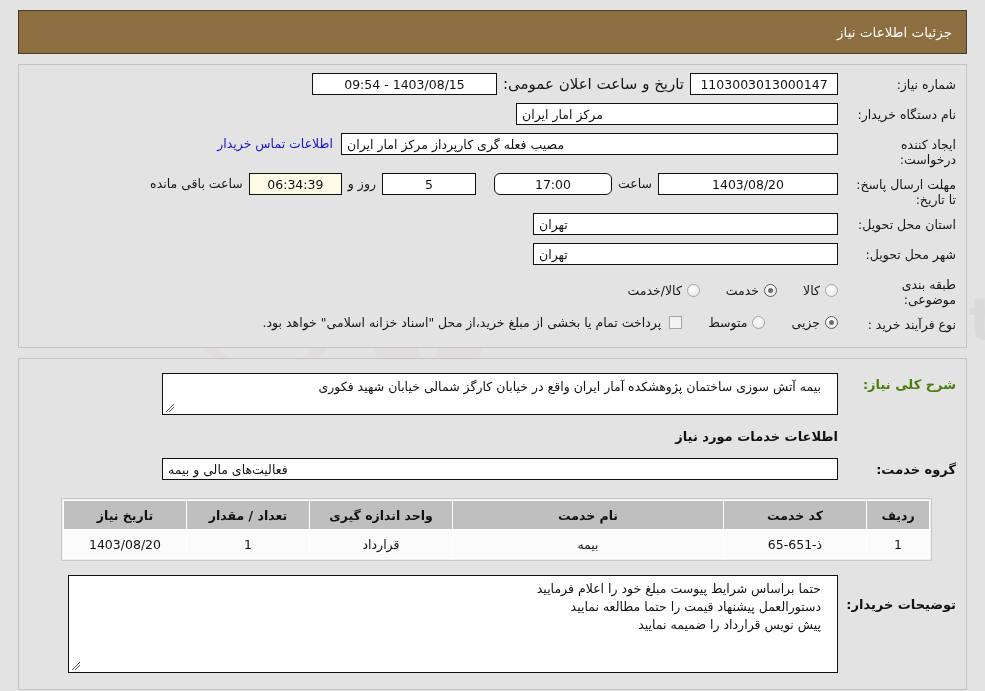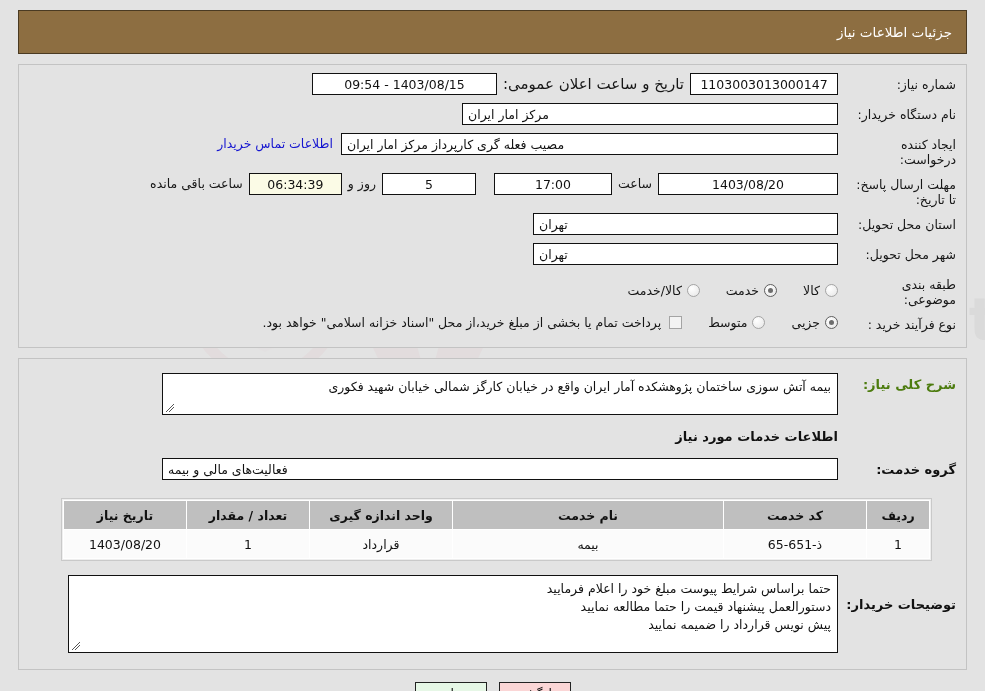--- a/index.html
+++ b/index.html
@@ -85,21 +85,21 @@
     align-items: center;
     padding: 0 5px;
     font-size: 12.5px;
     color: #111;
     overflow: hidden;
     white-space: nowrap;
   }
   .fld.right  { justify-content: flex-end; }
 
   .w-need    { width: 148px; justify-content: center; }
-  .w-buyer   { width: 376px; }
+  .w-buyer   { width: 322px; }
   .w-creator { width: 497px; }
   .w-date    { width: 180px; justify-content: center; }
   .w-prov    { width: 305px; }
   .w-city    { width: 305px; }
 
   .inline-lbl {
     font-size: 12.5px;
     padding: 0 6px;
     white-space: nowrap;
     line-height: 22px;
@@ -116,21 +116,21 @@
 
   .link {
     color: #1515d0;
     font-size: 12.5px;
     line-height: 22px;
     white-space: nowrap;
     padding: 0 8px;
     cursor: pointer;
   }
 
-  .w-hour { width: 118px; justify-content: center; }
+  .w-hour { width: 118px; justify-content: center; border-radius: 6px; }
   .w-days { width: 94px;  justify-content: center; }
   .w-cnt  {
     width: 93px;
     justify-content: center;
     background: #fbfbe6;
     font-size: 12.5px;
   }
 
   
   .radio-row { display: flex; align-items: center; min-height: 26px; margin-bottom: 2px; }
@@ -179,21 +179,21 @@
     box-sizing: border-box;
     color: #4d7c0f;
   }
   .textarea-box {
     border: 1px solid #111;
     background: #fff;
     box-sizing: border-box;
     position: relative;
     font-size: 12.5px;
     color: #111;
-    padding: 4px 6px;
+    padding: 4px 16px;
     line-height: 18px;
     overflow: hidden;
   }
   .textarea-box .grip {
     position: absolute;
     left: 2px; bottom: 1px;
     width: 10px; height: 10px;
   }
   .desc-need { width: 676px; height: 42px; }
 
@@ -256,21 +256,21 @@
     font-weight: bold;
     font-size: 13px;
     width: 118px;
     flex: 0 0 118px;
     text-align: right;
     padding-top: 22px;
     padding-left: 8px;
     box-sizing: border-box;
     color: #111;
   }
-  .notes-box { width: 770px; height: 78px; }
+  .notes-box { width: 770px; height: 98px; }
   .notes-box .line { text-align: right; }
 
   
   .btn-bar {
     display: flex;
     justify-content: center;
     align-items: center;
     gap: 12px;
     margin-top: 12px;
   }

